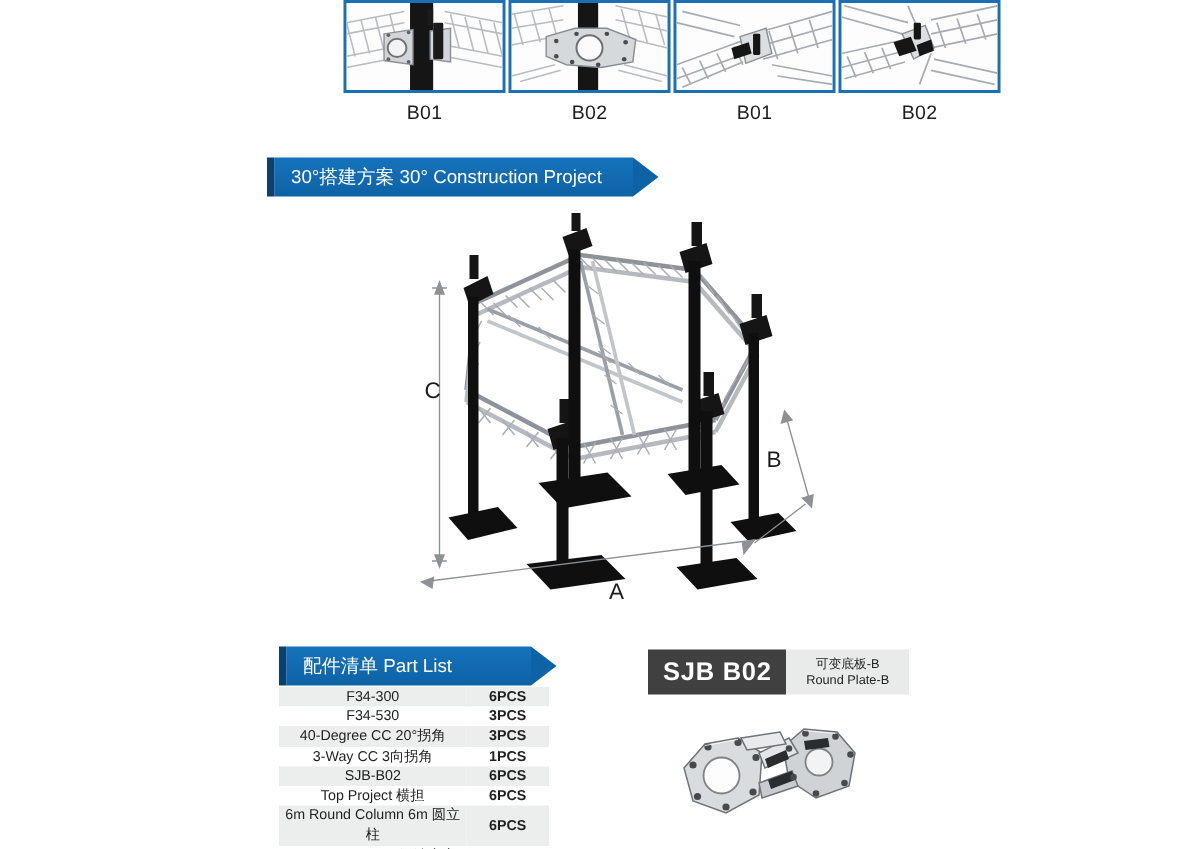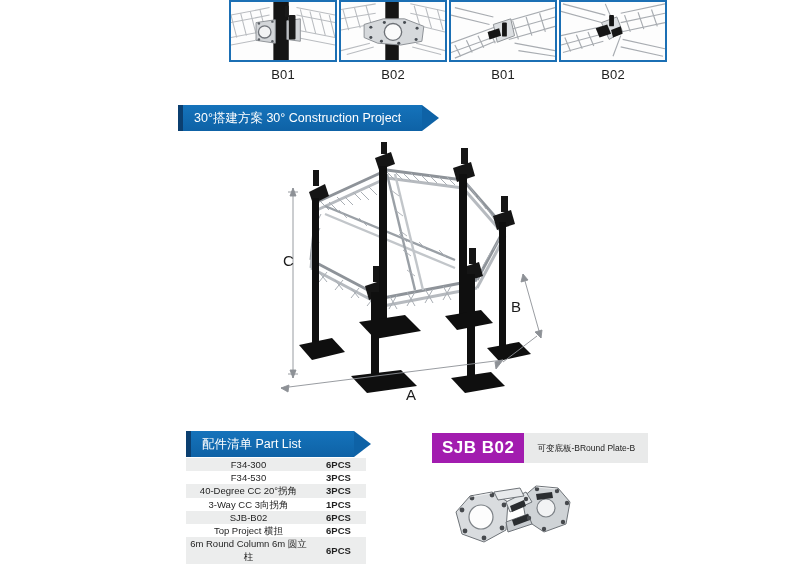--- a/index.html
+++ b/index.html
@@ -114,36 +114,36 @@
   
   #sjb-block {
     position: absolute;
     left: 432px;
     top: 433px;
     display: flex;
     align-items: stretch;
     height: 30px;
   }
   #sjb-code {
-    background: #a21caf;
+    background: #404040;
     color: #ffffff;
     font-size: 17px;
     font-weight: bold;
     display: flex;
     align-items: center;
     padding: 0 10px;
     letter-spacing: .5px;
   }
   #sjb-desc {
     background: #e9eaea;
     color: #232323;
     font-size: 8.5px;
     line-height: 11px;
     display: flex;
-    flex-direction: row;
+    flex-direction: column;
     justify-content: center;
     align-items: center;
     padding: 0 13px;
     text-align: center;
   }
   #sjb-photo {
     position: absolute;
     left: 436px;
     top: 472px;
     width: 160px;

